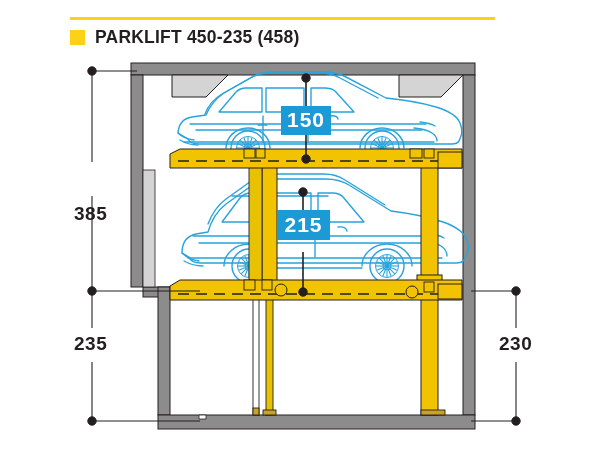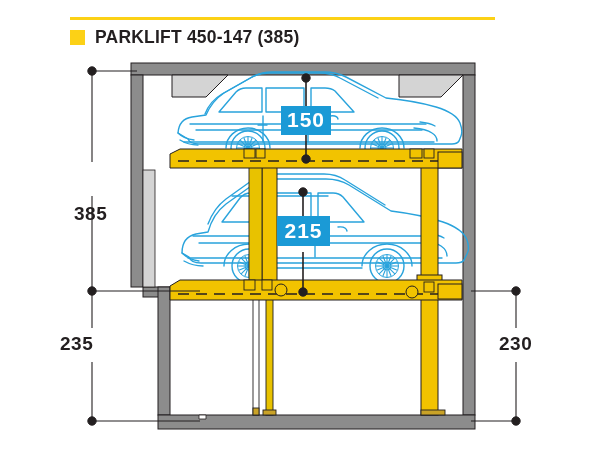--- a/index.html
+++ b/index.html
@@ -60,49 +60,49 @@
     height: 450px;
   }
   .dimlabel {
     position: absolute;
     font-size: 19px;
     font-weight: bold;
     color: #231f20;
     letter-spacing: 0.5px;
   }
   #dim-385 { left: 74px;  top: 167px; margin-top: 36px; }
-  #dim-235 { left: 60px;  top: 333px; }
+  #dim-235 { left: 74px;  top: 333px; }
   #dim-230 { left: 499px; top: 333px; }
 
   .badge {
     position: absolute;
     background: #1b9ad6;
     color: #ffffff;
     font-size: 21px;
     font-weight: bold;
     letter-spacing: 1px;
     display: flex;
     align-items: center;
     justify-content: center;
     box-sizing: border-box;
     padding-bottom: 1px;
   }
   #badge-150 { left: 281px; top: 106px; width: 50px; height: 29px; }
-  #badge-215 { left: 277px; top: 216px; width: 53px; height: 30px; }
+  #badge-215 { left: 277px; top: 210px; width: 53px; height: 30px; }
 </style>
 </head>
 <body>
 
 <div id="root">
 
   <div id="header-rule"></div>
 
   <div id="header">
     <div id="title-bullet"></div>
-    <div id="title-text">PARKLIFT 450-147 (385)</div>
+    <div id="title-text">PARKLIFT 450-235 (458)</div>
   </div>
 
   <svg id="drawing" viewBox="0 0 600 450" width="600" height="450">
 
     <defs>
 
       <g id="wheel-spokes">
         <circle r="17" fill="none" stroke="#29a3dc" stroke-width="1.4"></circle>
         <circle r="11.5" fill="none" stroke="#29a3dc" stroke-width="1"></circle>
         <circle r="4" fill="none" stroke="#29a3dc" stroke-width="1"></circle>

